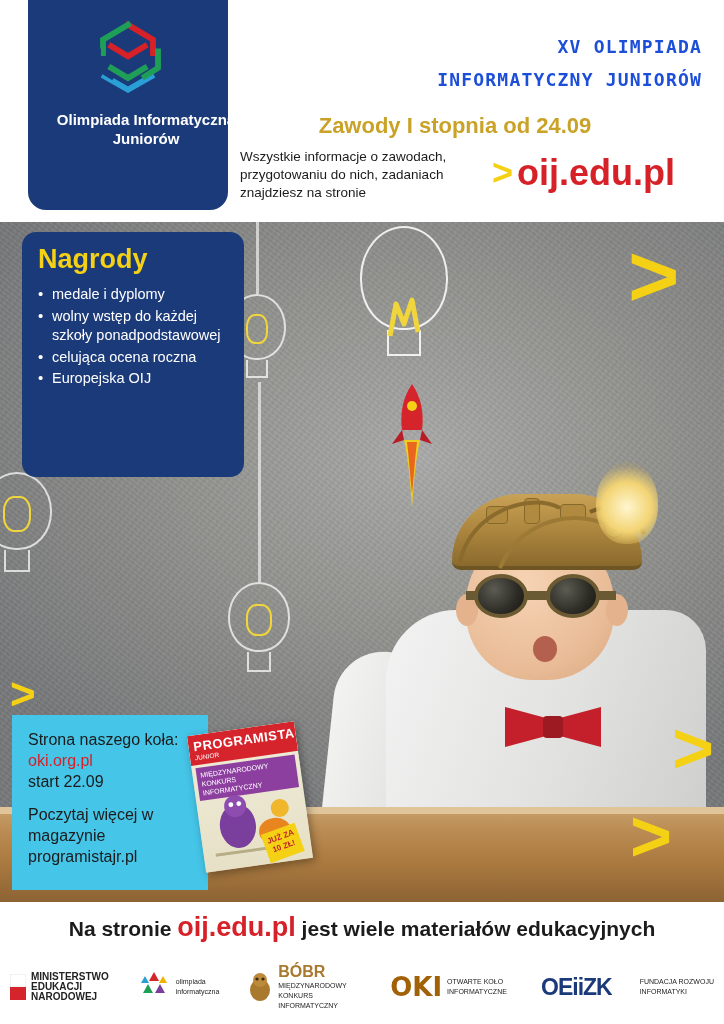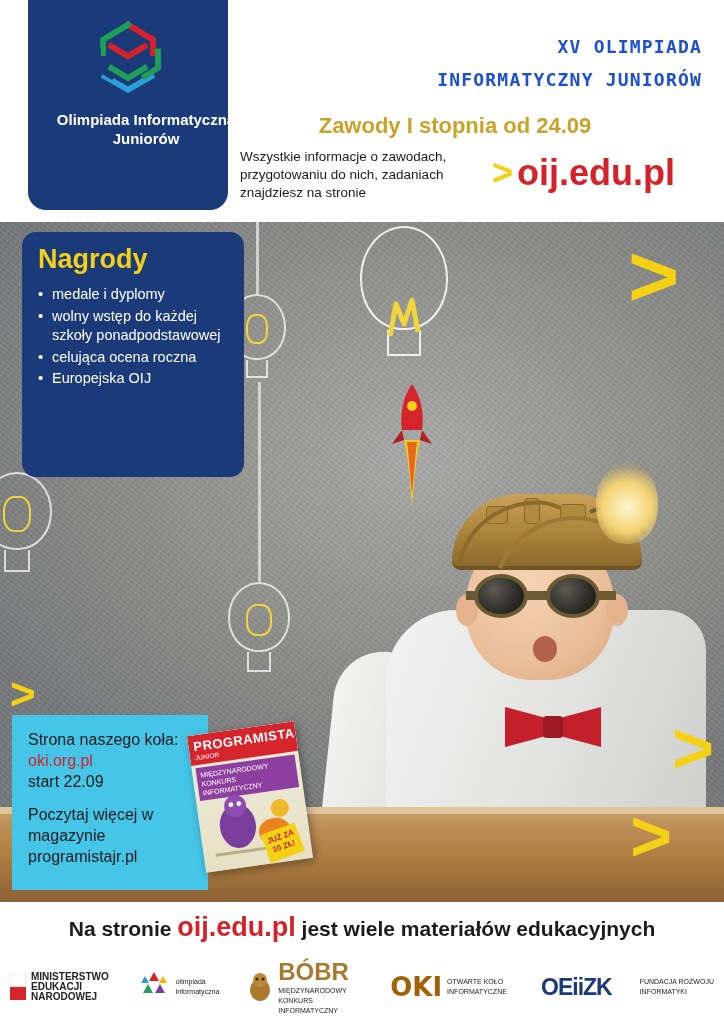--- a/index.html
+++ b/index.html
@@ -271,21 +271,21 @@
     position: absolute; left: 0; top: 52px; width: 724px; height: 66px;
     display: flex; align-items: center; justify-content: space-between;
     padding: 0 10px;
   }
   .sp { display: flex; align-items: center; gap: 5px; }
   .sp-txt { font-size: 10px; line-height: 10px; color: #222; font-weight: bold; }
   .sp-txt.small { font-weight: normal; font-size: 7px; }
   .flagbar { width: 16px; height: 26px; }
   .oki { color: #a16207; font-size: 26px; font-weight: bold; font-family: "DejaVu Sans", sans-serif; }
   .oeiizk { color: #1b3a7a; font-size: 23px; font-weight: bold; letter-spacing: -1px; }
-  .bobr { color: #a9792e; font-size: 24px; font-weight: bold; }
+  .bobr { color: #a9792e; font-size: 16px; font-weight: bold; }
 </style>
 </head>
 <body>
 
 <div id="poster">
 
   <div class="top-band">
 
     <div class="logo-plate">
       <svg class="logo-mark" viewBox="0 0 100 96">

